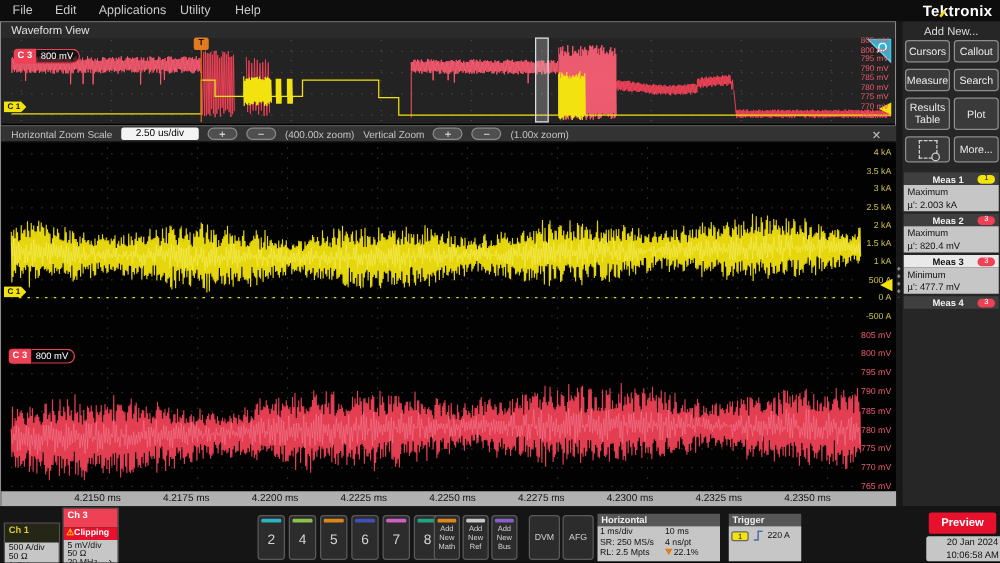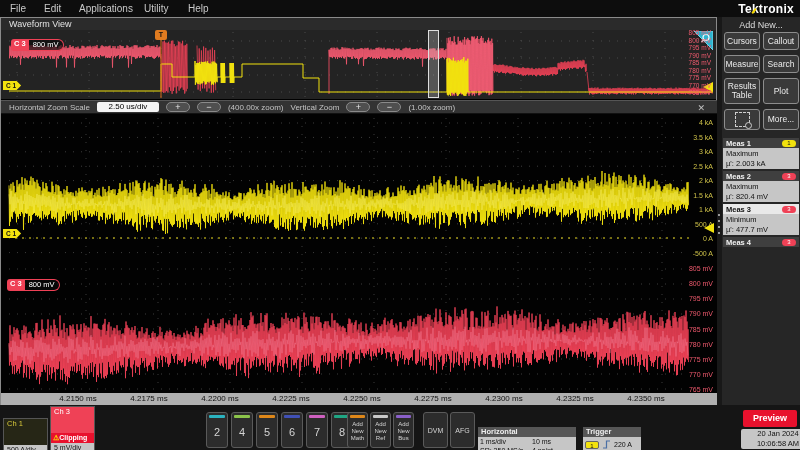--- a/index.html
+++ b/index.html
@@ -55,45 +55,45 @@
   .sidebar{position:absolute;left:722px;top:17px;width:78px;height:388px;background:#262626;}
   .sb-title{position:absolute;left:0;top:3px;width:100%;text-align:center;font-size:9px;color:#ddd;}
   .sb-btn{position:absolute;background:#3a3a3a;border:1px solid #8d8d8d;border-radius:3px;color:#ececec;
           font-size:8.5px;display:flex;align-items:center;justify-content:center;text-align:center;box-sizing:border-box;line-height:9px;}
   .zoomglyph{width:13px;height:13px;border:1px dashed #cfcfcf;position:relative;}
   .zoomglyph::after{content:"";position:absolute;right:-3px;bottom:-3px;width:5px;height:5px;border:1.5px solid #cfcfcf;border-radius:50%;background:#3a3a3a;}
   .meas-tile{position:absolute;left:1px;width:76px;height:31px;}
   .meas-head{height:10px;background:#3f3f3f;display:flex;align-items:center;justify-content:space-between;padding:0 3px;}
   .meas-head[data-selected="true"]{background:#e9e9e9;}
   .meas-head[data-selected="true"] .mname{color:#111;}
-  .mname{font-size:7.5px;font-weight:bold;color:#f2f2f2;}
+  .mname{font-size:7.5px;font-weight:bold;color:#f2f2f2;margin-left:20px;}
   .mbadge{width:14px;height:7px;border-radius:3.5px;font-size:6px;line-height:7px;text-align:center;}
   .mbadge[data-badge="yellow"]{background:#f2e20e;color:#111;}
   .mbadge[data-badge="red"]{background:#ef4156;color:#fff;}
   .meas-body{height:21px;background:#c6c6c6;color:#111;font-size:7.5px;line-height:10px;padding:1px 3px 0;box-sizing:border-box;}
   
   .bottombar{position:absolute;left:0;top:405px;width:800px;height:45px;background:#151515;}
   .chbadge{position:absolute;width:45px;box-sizing:border-box;border:1px solid #555;}
-  .chbadge .hd{height:26px;font-size:7.5px;font-weight:normal;line-height:9px;padding-left:3px;}
+  .chbadge .hd{height:15px;font-size:7.5px;font-weight:bold;line-height:9px;padding-left:3px;}
   .chbadge .warn{height:10px;background:#e8112d;color:#fff;font-size:7px;font-weight:bold;line-height:10px;padding-left:2px;}
   .chbadge .warn .tri{color:#ffd800;}
   .chbadge .bd{background:#c6c6c6;color:#111;font-size:7px;line-height:7px;padding:1px 0 1px 3px;position:relative;}
   .chbadge .bd .hook{position:absolute;right:2px;bottom:1px;font-size:7px;color:#222;}
   .chrow{position:absolute;left:206px;top:7px;display:flex;gap:3px;}
   .chanbtn{width:22px;height:36px;background:#2c2c2c;border:1px solid #5a5a5a;border-radius:3px;position:relative;box-sizing:border-box;}
   .chanbtn .stripe{position:absolute;left:2px;right:2px;top:2px;height:3px;border-radius:1px;}
   .chanbtn .num{position:absolute;left:0;right:0;top:13px;text-align:center;font-size:11px;color:#d4d4d4;}
   .addrow{position:absolute;left:347px;top:7px;display:flex;gap:2px;}
   .addbtn{width:21px;height:36px;background:#2c2c2c;border:1px solid #5a5a5a;border-radius:3px;position:relative;box-sizing:border-box;}
   .addbtn .stripe{position:absolute;left:2px;right:2px;top:2px;height:3px;border-radius:1px;}
   .addbtn .lab{position:absolute;left:0;right:0;top:8px;text-align:center;font-size:6px;line-height:7px;color:#d4d4d4;}
   .fnbtn{position:absolute;top:7px;width:25px;height:36px;background:#2c2c2c;border:1px solid #5a5a5a;border-radius:3px;
          color:#d4d4d4;font-size:7px;display:flex;align-items:center;justify-content:center;box-sizing:border-box;}
   .panel{position:absolute;top:6px;height:38px;box-sizing:border-box;}
-  .panel .hd{height:10px;background:#565656;color:#f0f0f0;font-size:7.5px;font-weight:bold;line-height:10px;padding-left:3px;margin-top:16px;}
+  .panel .hd{height:10px;background:#565656;color:#f0f0f0;font-size:7.5px;font-weight:bold;line-height:10px;padding-left:3px;}
   .panel .bd{background:#c6c6c6;color:#111;font-size:7px;height:28px;padding:1px 2px;box-sizing:border-box;}
   .hrow{display:flex;line-height:8.5px;}
   .hrow .l{width:52px;}
   .pctflag{display:inline-block;width:0;height:0;border-left:3px solid transparent;border-right:3px solid transparent;border-top:5px solid #e07b20;margin-right:1px;}
   .trigrow{display:flex;align-items:center;gap:3px;padding-top:2px;}
   .trig1{width:14px;height:8px;background:#f2e20e;border:1px solid #666;border-radius:2px;font-size:6px;line-height:8px;text-align:center;color:#111;box-sizing:border-box;}
   .acqrow1{display:flex;justify-content:space-between;line-height:9px;}
   .preview{position:absolute;left:743px;top:5px;width:54px;height:17px;background:#e8112d;border-radius:2px;color:#fff;
            font-size:9px;font-weight:bold;text-align:center;line-height:17px;}
   .datetime{position:absolute;left:741px;top:24px;width:74px;height:20px;background:#c6c6c6;border-radius:2px;color:#111;

